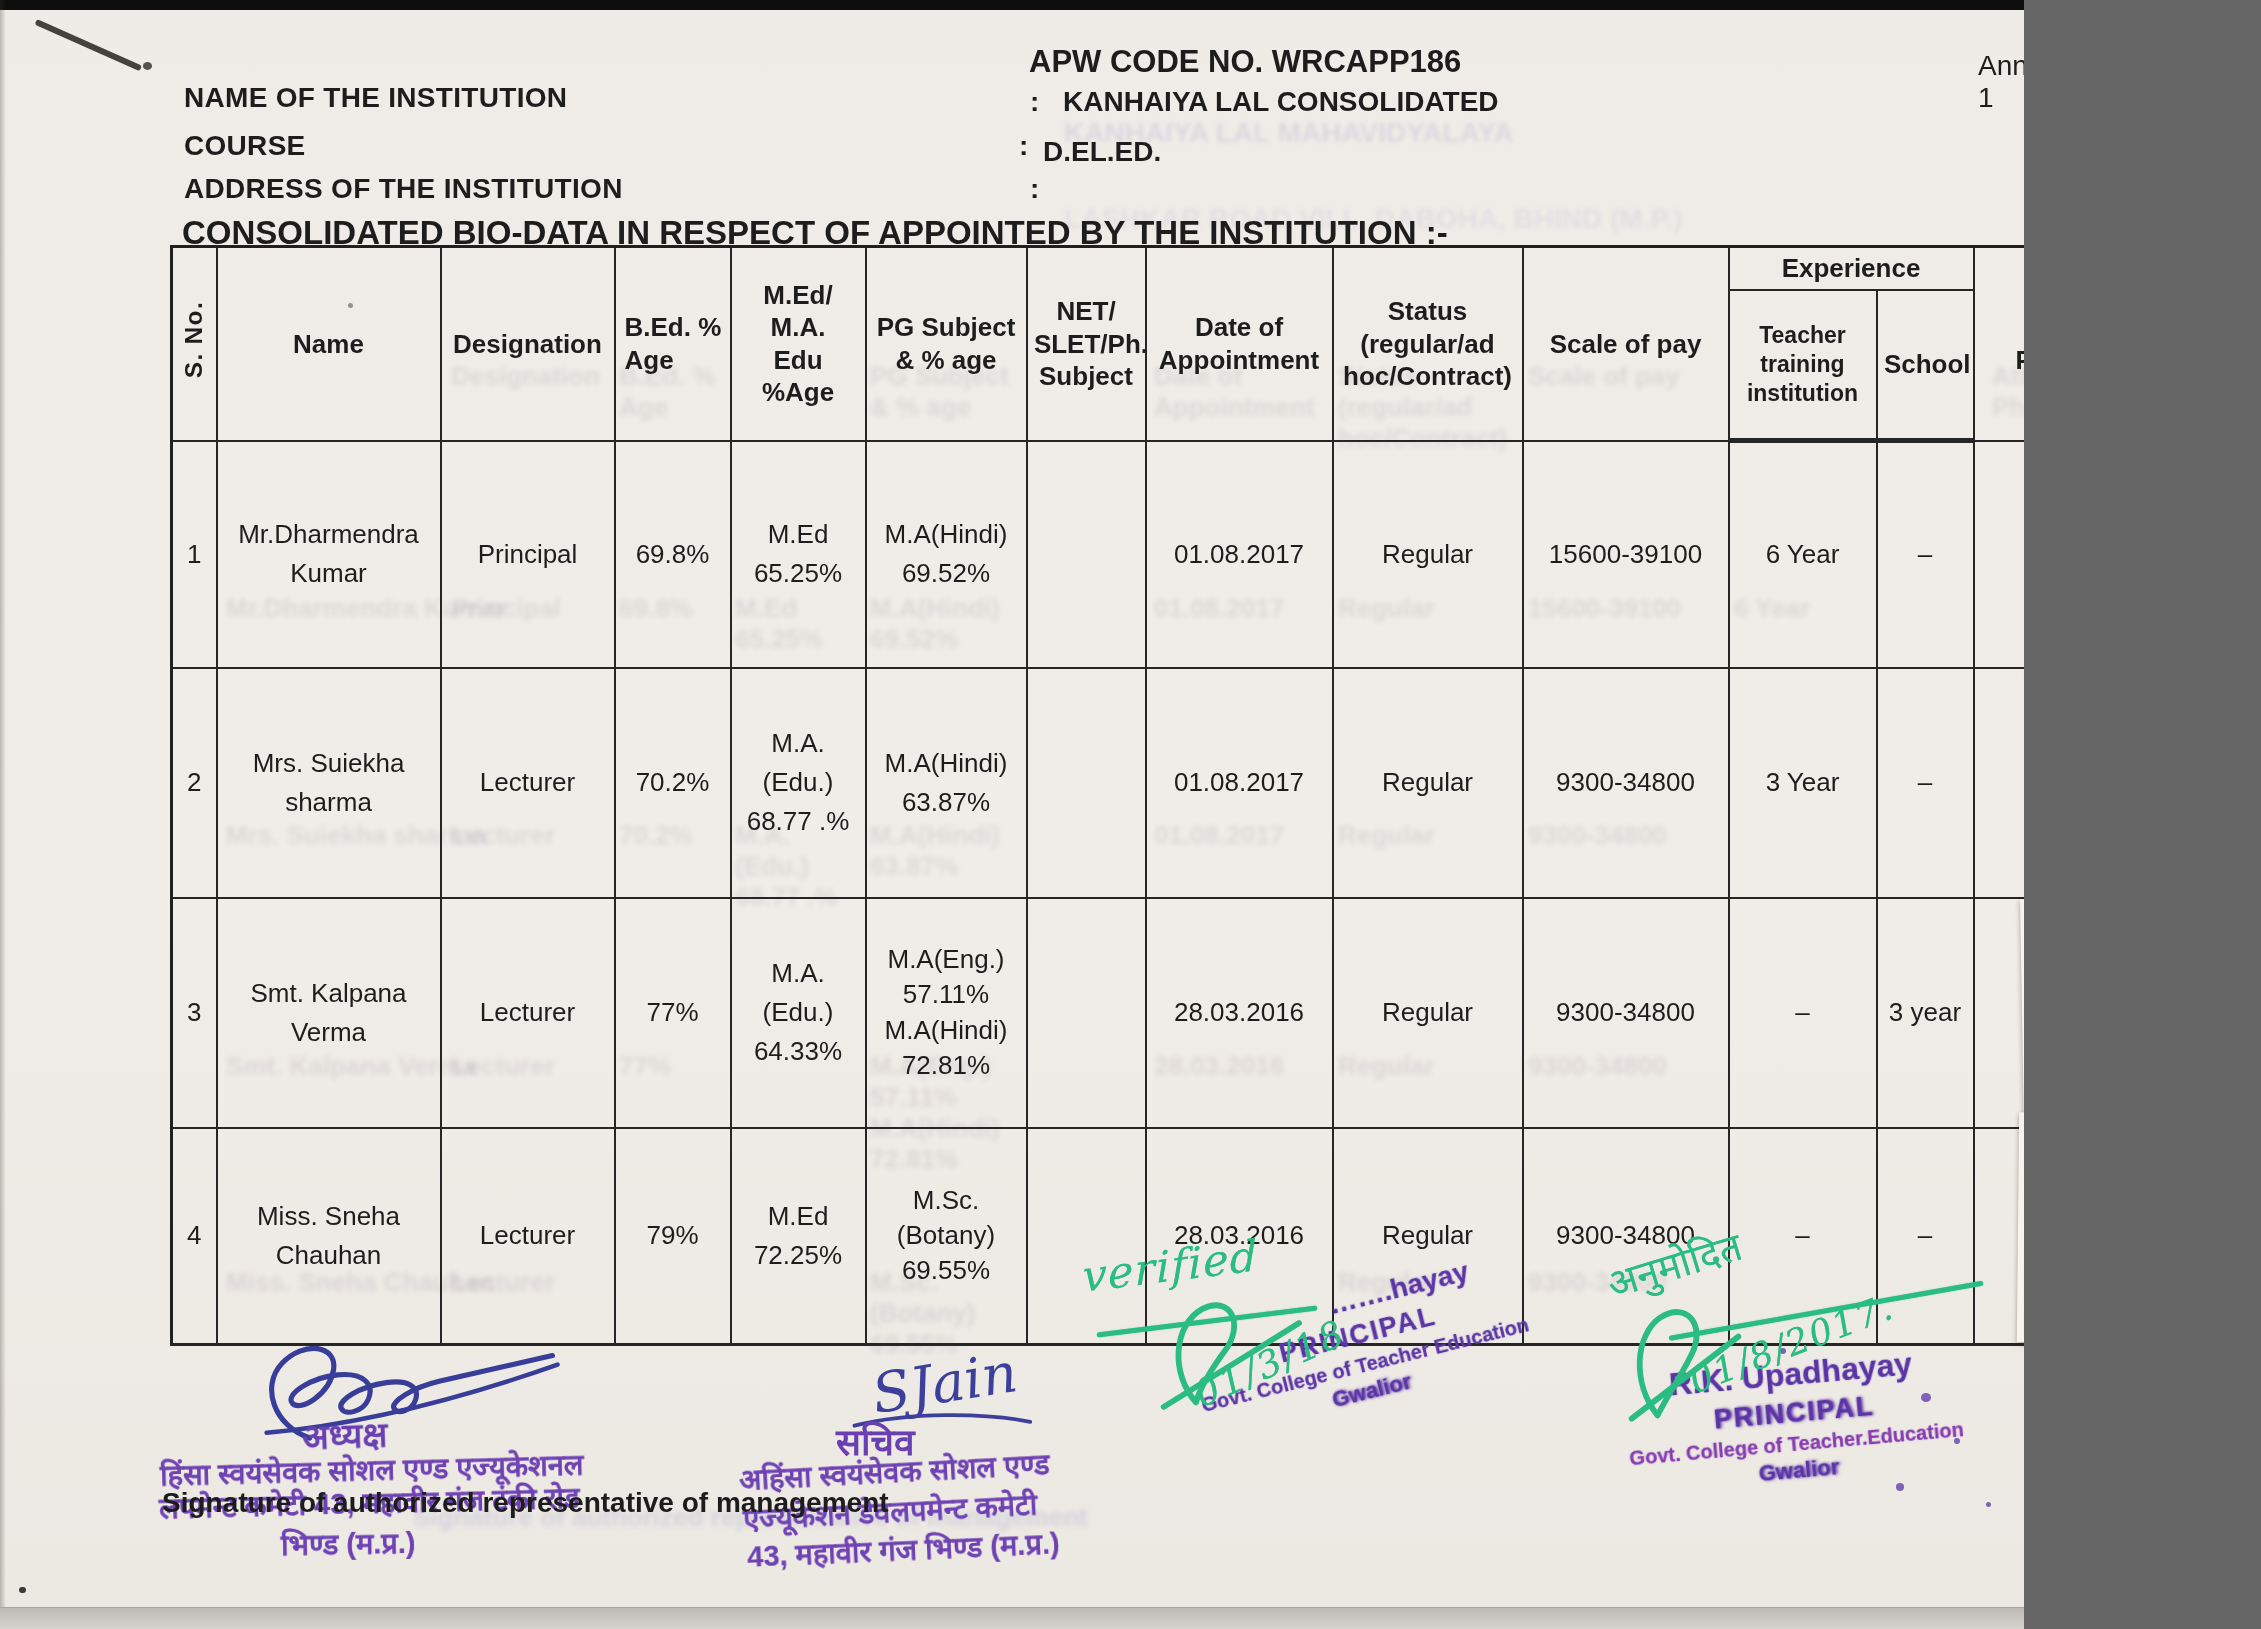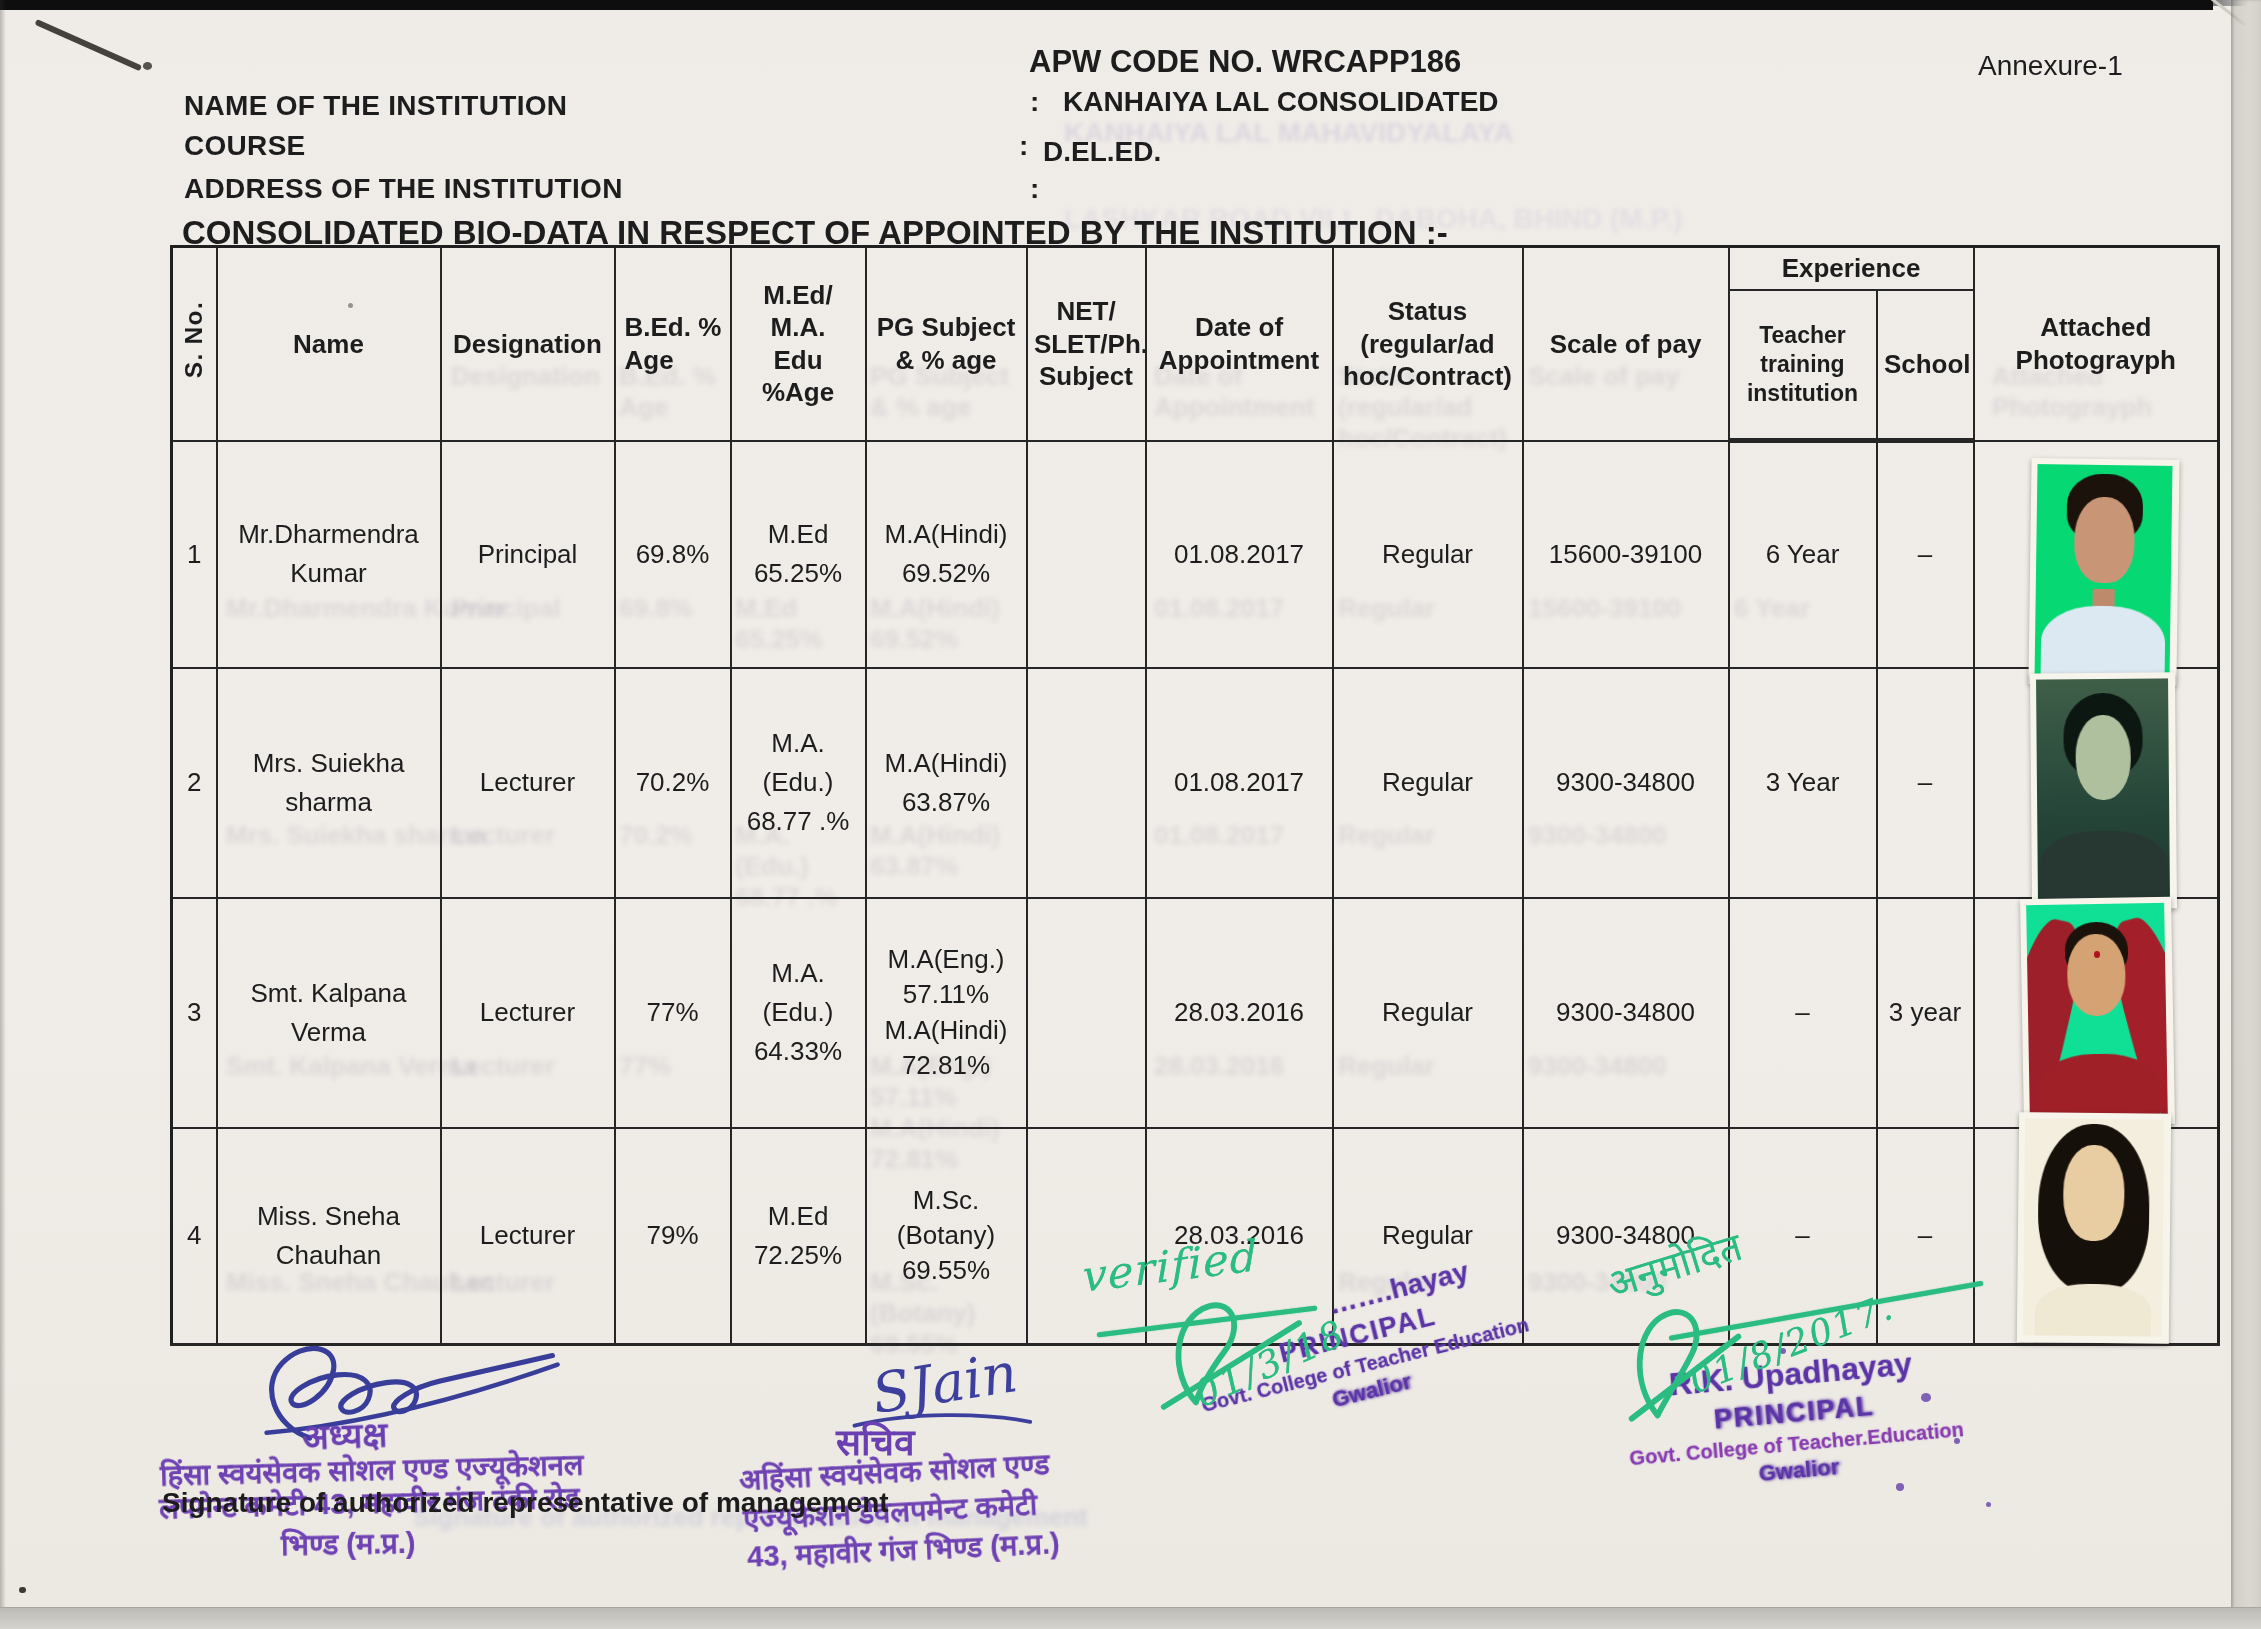--- a/index.html
+++ b/index.html
@@ -1,16 +1,16 @@
 <!DOCTYPE html>
 <html style="font-size:10.3px"><head>
 <meta charset="utf-8">
 <style>
   html,body{margin:0;padding:0;background:#666;}
-  .page{position:relative;width:2261px;height:1630px;overflow:hidden;
+  .page{position:relative;width:2024px;height:1630px;overflow:hidden;
         background:linear-gradient(180deg,#efece7 0%,#f0ede8 55%,#ece8e2 100%);
         font-family:"Liberation Sans",sans-serif;color:#1d1d1d;}
   
   .scan-top{position:absolute;left:0;top:0;width:2213px;height:9.7px;background:#0e0e0e;z-index:6;}
   .scan-top-fade{position:absolute;left:2213px;top:0;width:48px;height:6.4px;background:linear-gradient(90deg,#777,transparent);z-index:6;}
   .staple-mark{position:absolute;left:37px;top:19.3px;width:115px;height:5.8px;background:#45423d;border-radius:3.2px;transform:rotate(24deg);transform-origin:left top;z-index:6;}
   .staple-dot{position:absolute;left:143px;top:62px;width:9px;height:7.7px;background:#56524c;border-radius:50%;z-index:6;}
   .fold-tr{position:absolute;left:2191px;top:5.2px;width:61px;height:2.6px;background:#cfccc6;transform:rotate(38deg);z-index:6;}
   .edge-left{position:absolute;left:0;top:0;width:6.4px;height:100%;background:linear-gradient(90deg,rgba(60,55,50,.30),transparent);z-index:6;}
   .edge-right{position:absolute;left:2231px;top:0;width:30px;height:100%;background:linear-gradient(90deg,rgba(120,115,108,.25),#dbd8d2 60%,#d3d0ca);box-shadow:inset 1.9px 0 2.6px rgba(90,85,80,.35);z-index:6;}
@@ -105,21 +105,21 @@
   <div class="fold-tr"></div>
   <div class="edge-left"></div>
   <div class="edge-right"></div>
   <div class="edge-bottom"></div>
   <div class="speck" style="left:19.3px;top:1587px;width:6.4px;height:6.4px;"></div>
   <div class="speck" style="left:348px;top:303px;width:5.2px;height:5.2px;opacity:.5;"></div>
 
   <div class="apw">APW CODE NO. WRCAPP186</div>
   <div class="annex">Annexure-1</div>
 
-  <div class="hdr-label" style="left:184px;top:90px;">NAME OF THE INSTITUTION</div>
+  <div class="hdr-label" style="left:184px;top:82px;">NAME OF THE INSTITUTION</div>
   <div class="hdr-colon" style="left:1030px;top:86px;">:</div>
   <div class="hdr-value" style="left:1063px;top:86px;">KANHAIYA LAL CONSOLIDATED</div>
 
   <div class="hdr-label" style="left:184px;top:130px;">COURSE</div>
   <div class="hdr-colon" style="left:1019px;top:130px;">:</div>
   <div class="hdr-value" style="left:1043px;top:136px;">D.EL.ED.</div>
 
   <div class="hdr-label" style="left:184px;top:173px;">ADDRESS OF THE INSTITUTION</div>
   <div class="hdr-colon" style="left:1030px;top:173px;">:</div>
 

